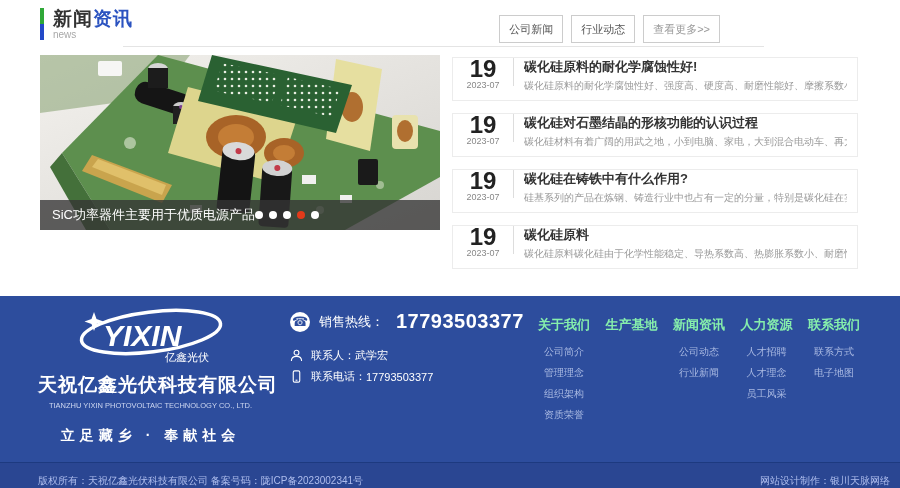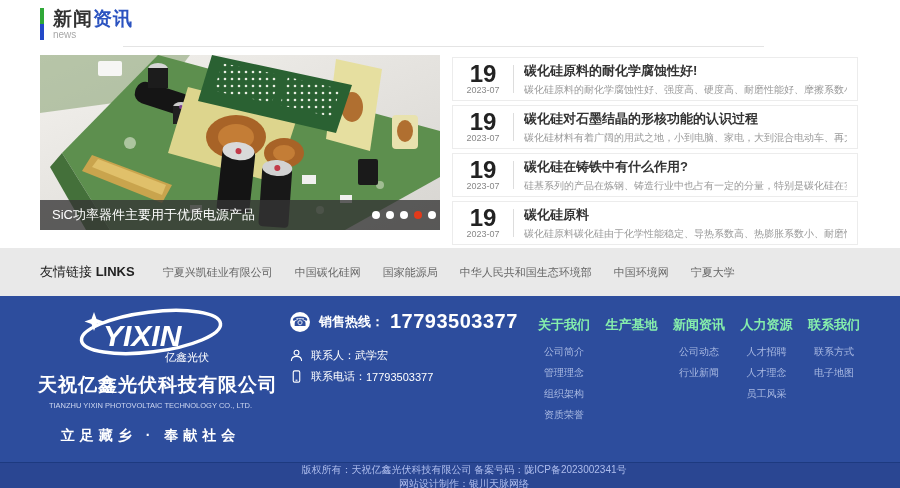--- a/index.html
+++ b/index.html
@@ -18,30 +18,30 @@
   .header-line { position:absolute; top:46px; left:123px; right:0; height:1px; background:#e4e4e4; }
   .header-btns { position:absolute; top:15px; right:44px; display:flex; gap:8px; }
   .hbtn { height:28px; background:#fff; border:1px solid #ccc; font-size:11px; color:#555;
           padding:0 9px; cursor:pointer; font-family:inherit; }
   .hbtn.more { color:#999; }
 
   
   .carousel { position:absolute; left:40px; top:55px; width:400px; height:175px; overflow:hidden; cursor:pointer; }
   .carousel svg { display:block; width:100%; height:100%; }
   .caption { position:absolute; left:0; right:0; bottom:0; height:30px; background:rgba(52,52,52,.78);
-             display:flex; align-items:center; justify-content:space-between; padding:0 4px 0 12px; }
+             display:flex; align-items:center; padding:0 4px 0 12px; }
   .caption-text { color:#fff; font-size:13px; white-space:nowrap; }
   .dots { display:flex; gap:6px; }
   .dot { width:8px; height:8px; border-radius:50%; background:#fff; cursor:pointer; }
   .dot.active { background:#e23a1a; }
 
   
   .news-list { position:absolute; left:452px; top:57px; width:406px; }
-  .news-card { display:flex; align-items:center; height:44px; border:1px solid #ececec;
-               background:#fff; margin-bottom:4px; cursor:pointer; }
+  .news-card { display:flex; height:44px; border:1px solid #ececec;
+               background:#fff; margin-bottom:12px; cursor:pointer; }
   .nc-date { width:60px; text-align:center; flex:none; }
   .nc-day { font-size:24px; font-weight:bold; color:#222; line-height:22px; }
   .nc-ym  { font-size:9px; color:#888; }
   .nc-div { width:1px; height:28px; background:#ddd; flex:none; }
   .nc-txt { flex:1; padding:0 10px; overflow:hidden; }
   .nc-title { font-size:13px; font-weight:bold; color:#333; margin-bottom:3px; white-space:nowrap; overflow:hidden; }
   .nc-desc  { font-size:10px; color:#9a9a9a; white-space:nowrap; overflow:hidden; }
 
   
   .links-bar { position:absolute; left:0; top:248px; width:900px; height:48px; background:#e9e9e9;
@@ -54,54 +54,59 @@
   .footer { position:absolute; left:0; top:296px; width:900px; height:166px; background:#2d4d9d; color:#fff; }
   .logo-block { position:absolute; left:38px; top:10px; width:225px; text-align:center; }
   .company-cn { font-size:19px; font-weight:bold; letter-spacing:1px; margin-top:4px; white-space:nowrap; }
   .company-en { font-size:7.5px; color:#cdd7f1; margin-top:3px; white-space:nowrap; }
   .slogan { font-size:14px; font-weight:bold; letter-spacing:5px; margin-top:17px; white-space:nowrap; }
 
   .contact-block { position:absolute; left:290px; top:14px; }
   .hotline { display:flex; align-items:center; }
   .hl-circle { width:20px; height:20px; border-radius:50%; background:#fff; color:#2d4d9d;
                display:flex; align-items:center; justify-content:center; font-size:13px; margin-right:9px; }
-  .hl-label { font-size:13px; font-weight:bold; margin-right:6px; }
+  .hl-label { font-size:13px; font-weight:normal; margin-right:12px; }
   .hl-num { font-size:20px; font-weight:bold; letter-spacing:.5px; }
   .c-rows { margin-top:12px; }
   .c-row { display:flex; align-items:center; height:21px; font-size:11px; color:#fff; }
   .c-icon { width:13px; height:13px; margin-right:8px; flex:none; }
   .c-row .u { text-decoration:underline; }
 
   .nav-cols { position:absolute; left:538px; top:20px; width:322px; display:flex; justify-content:space-between; }
   .ncol { text-align:center; min-width:52px; }
   .ncol-title { font-size:13px; font-weight:bold; color:#86efac; margin-bottom:11px; white-space:nowrap; cursor:pointer; }
   .ncol-item { font-size:10px; color:#a9b9e2; margin-bottom:7px; white-space:nowrap; cursor:pointer; }
 
   
   .copyright { position:absolute; left:0; top:462px; width:900px; height:26px; background:#2a4692;
-               border-top:1px solid #1d3a80; display:flex; align-items:center; justify-content:space-between;
-               padding:0 10px 0 38px; font-size:10px; color:#aebded;flex-direction:column; }
+               border-top:1px solid #1d3a80; display:flex; align-items:flex-end; justify-content:space-between;
+               padding:0 10px 0 38px; font-size:10px; color:#aebded; }
   .copyright span { white-space:nowrap; }
 </style>
 </head>
 <body>
 
 <div class="page">
 
   <div class="sec-title">
     <div class="vbar">
       <div class="vbar-green"></div>
       <div class="vbar-blue"></div>
     </div>
     <div class="sec-title-text">
       <div class="big"><span>新闻</span><span class="blue">资讯</span></div>
       <div class="sub">news</div>
     </div>
   </div>
   <div class="header-line"></div>
+  <div class="header-btns">
+    <button class="hbtn">公司新闻</button>
+    <button class="hbtn">行业动态</button>
+    <button class="hbtn more">查看更多&gt;&gt;</button>
+  </div>
 
   <div class="carousel">
     <svg viewBox="0 0 400 175" preserveAspectRatio="none">
       <defs>
         <linearGradient id="bg" x1="0" y1="0" x2="1" y2="1">
           <stop offset="0" stop-color="#f3f1ed"></stop>
             <stop offset="1" stop-color="#d7d5d1"></stop>
         </linearGradient>
         <pattern id="holes" width="7" height="7" patternUnits="userSpaceOnUse">
           <circle cx="3" cy="3" r="1.3" fill="#e9efe2"></circle>
@@ -209,29 +214,20 @@
       </div>
       <div class="nc-div"></div>
       <div class="nc-txt">
         <div class="nc-title">碳化硅原料</div>
         <div class="nc-desc">碳化硅原料碳化硅由于化学性能稳定、导热系数高、热膨胀系数小、耐磨性能好、除作磨料用外，还有很多其他用途...</div>
       </div>
     </div>
 
   </div>
 
-  <div class="links-bar">
-    <span class="links-label"><span>友情链接</span> <b>LINKS</b></span>
-    <a class="flink">宁夏兴凯硅业有限公司</a>
-    <a class="flink">中国碳化硅网</a>
-    <a class="flink">国家能源局</a>
-    <a class="flink">中华人民共和国生态环境部</a>
-    <a class="flink">中国环境网</a>
-    <a class="flink">宁夏大学</a>
-  </div>
 
   <div class="footer">
 
     <div class="logo-block">
       <svg width="180" height="58" viewBox="0 0 180 58">
         <ellipse cx="90" cy="26" rx="70" ry="20" fill="none" stroke="#ffffff" stroke-width="3.5" transform="rotate(-7 90 26)"></ellipse>
         <path d="M33 6 L35.5 13 L42.5 15.5 L35.5 18 L33 25 L30.5 18 L23.5 15.5 L30.5 13 Z" fill="#ffffff"></path>
         <text x="42" y="40" font-size="30" font-weight="bold" font-style="italic" fill="#ffffff" font-family="Liberation Sans, sans-serif">YIXIN</text>
         <text x="104" y="55" font-size="11" fill="#ffffff" font-family="Liberation Sans, sans-serif">亿鑫光伏</text>
       </svg>

